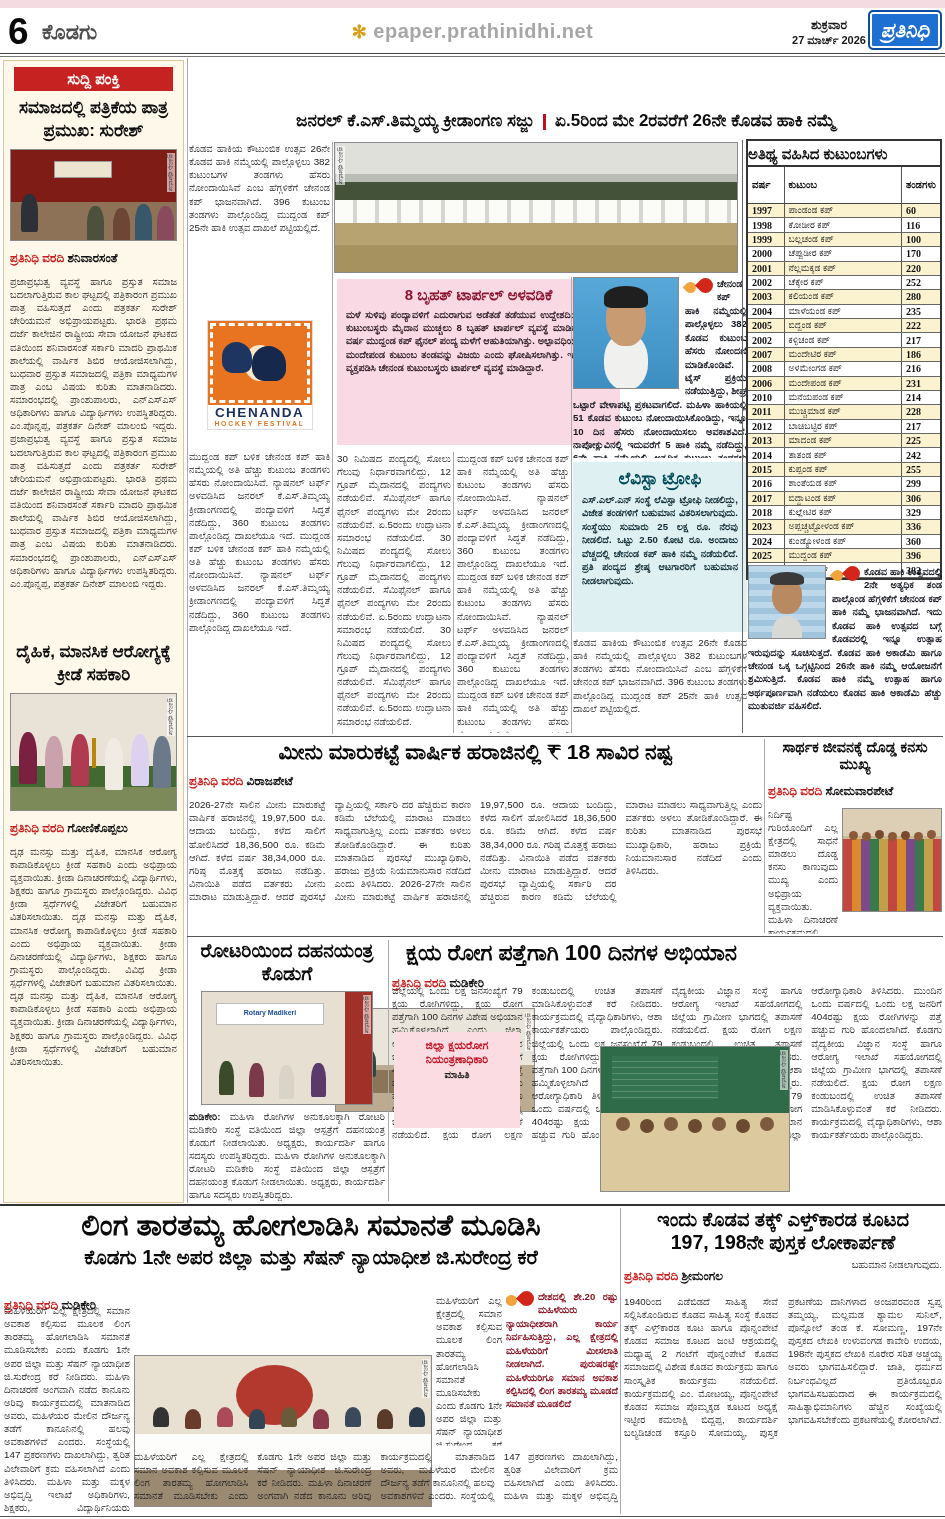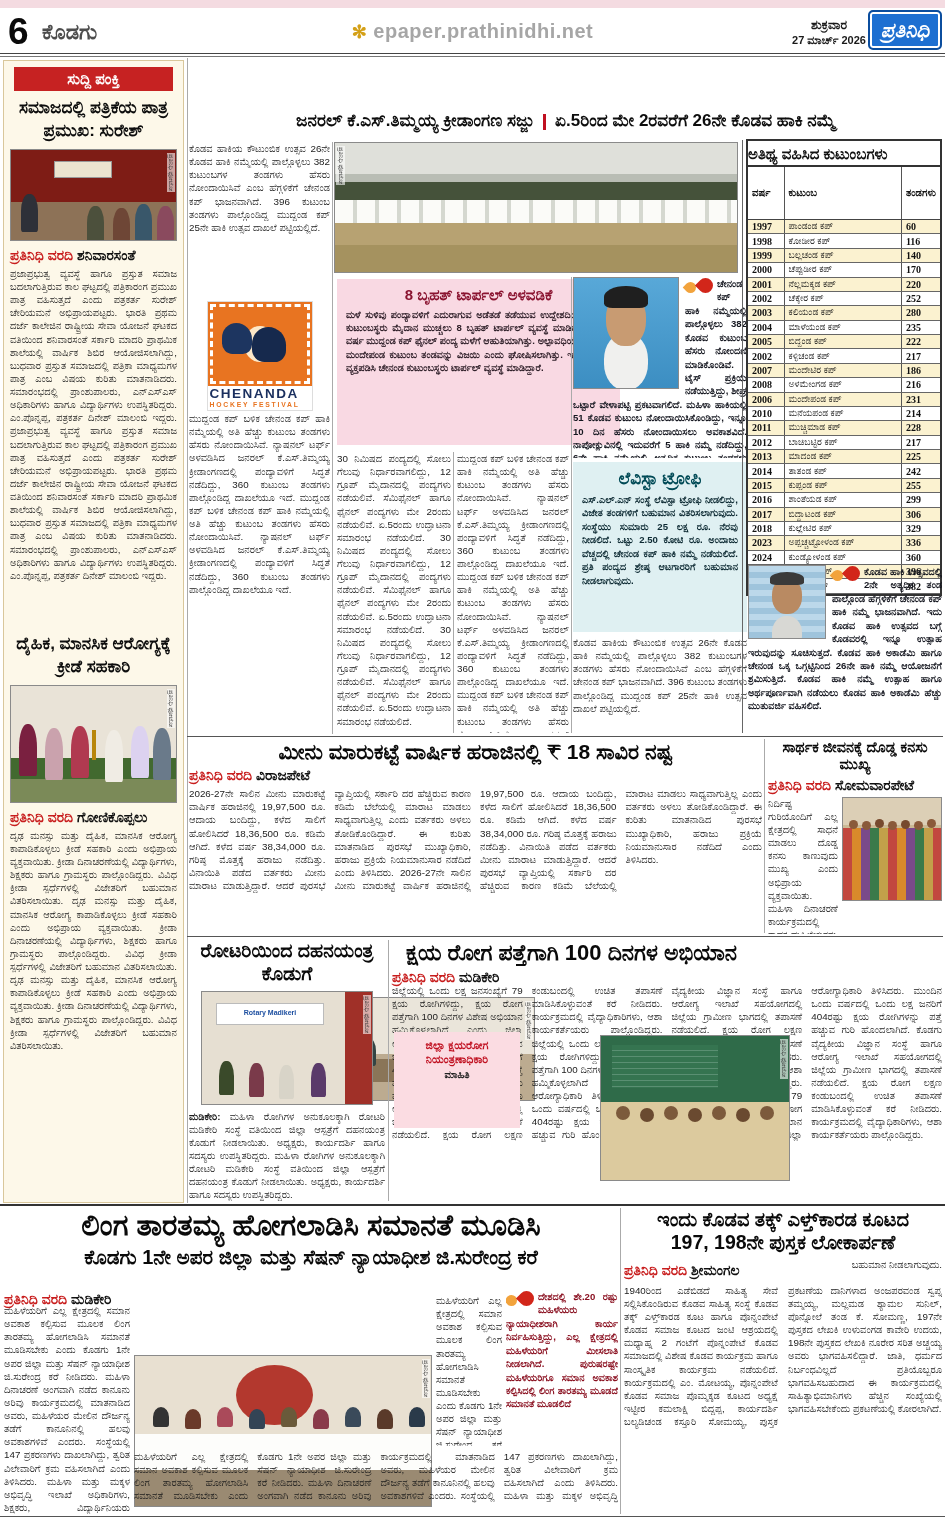--- a/index.html
+++ b/index.html
@@ -17,21 +17,21 @@
 .site .spark{color:#d4a017;font-size:18px}
 .daydate{text-align:center;line-height:1.25}
 .daydate .d1{font-size:12.5px;font-weight:700;color:#1a1a1a}
 .daydate .d2{font-size:11px;font-weight:700;color:#1a1a1a}
 .brandbox{background:#1d6fd1;border:2px solid #0b4d9e;border-radius:5px;box-shadow:inset 0 0 0 2px #fff;
   color:#fff;font-weight:800;font-style:italic;font-size:20px;display:flex;align-items:center;justify-content:center}
 
 .sidebar{background:#fdf8e9;border:1px solid #d9c79b;padding:6px;overflow:hidden}
 .badge{background:#c62222;color:#fff;font-size:15px;font-weight:700;text-align:center;line-height:24px;height:24px;margin:0 4px 6px}
 .sb-h2{font-size:17px;font-weight:800;text-align:center;line-height:1.35;color:#0d0d0d}
-.byline{font-size:14px;margin:3px 0}
+.byline{font-size:12px;margin:10px 0}
 .bl-label{color:#c81d1d;font-weight:700}
 .bl-place{color:#111;font-weight:700}
 .body-text{font-size:9.8px;line-height:1.34;text-align:justify;color:#1c1c1c;overflow:hidden}
 
 .mainhead{font-size:41px;font-weight:800;text-align:center;letter-spacing:-1px;line-height:1.1;color:#050505}
 .subhead{font-size:17px;font-weight:800;text-align:center;color:#0d0d0d}
 .red-sep{display:inline-block;width:3px;height:16px;background:#c01020;margin:0 9px;vertical-align:middle}
 .h3{font-weight:800;color:#0a0a0a;text-align:center;line-height:1.2}
 
 .ph{position:relative;overflow:hidden;border:1px solid #8a8a8a;background:#ddd}
@@ -75,21 +75,21 @@
 .ph-tb{background:linear-gradient(#2f6b49 0 46%,#dcca9e 46%)}
 .ph-tb::before{content:"";position:absolute;left:6%;top:6%;width:56%;height:30%;
   background:repeating-linear-gradient(#357450 0 5px,#5a8f72 5px 6px)}
 .ph-tb::after{content:"";position:absolute;left:8%;top:48%;width:14px;height:14px;background:#7c5a3c;border-radius:50%;
   box-shadow:24px 2px 0 0 #6a4a30,48px 0 0 0 #7c5a3c,72px 2px 0 0 #6a4a30,96px 0 0 0 #7c5a3c,120px 2px 0 0 #6a4a30,144px 0 0 0 #7c5a3c}
 .ph-dais{background:linear-gradient(#e8e0d1 0 52%,#fdfdfb 52% 76%,#9a8a72 76%)}
 .ph-dais::before{content:"";position:absolute;left:34%;top:6%;width:26%;height:40%;background:#b3382e;border-radius:50%}
 .ph-dais::after{content:"";position:absolute;left:6%;top:34%;width:16px;height:20px;background:#333;border-radius:50% 50% 15% 15%;
   box-shadow:32px 2px 0 0 #6a3a2a,64px 0 0 0 #aa4a5a,96px 2px 0 0 #334455,128px 0 0 0 #6a5a3a,160px 2px 0 0 #8a3a4a,192px 0 0 0 #3a4a5a,224px 2px 0 0 #5a3a2a,256px 0 0 0 #2a3a4a}
 
-.chlogo{width:106px;margin:1px auto;background:#fff;padding:2px;border:1px solid #ddd}
+.chlogo{width:106px;margin:20px auto;text-align:center;background:#fff;padding:2px;border:1px solid #ddd}
 .stamp{height:80px;background:#e87421;position:relative;border:3px dashed #fff;outline:2px solid #e87421}
 .stamp::before{content:"";position:absolute;left:34%;top:26%;width:34%;height:48%;background:#fde8c8;border-radius:50%}
 .stamp::after{content:"";position:absolute;left:10%;top:22%;width:32%;height:42%;background:#1d3560;border-radius:55% 60% 35% 40%;
   box-shadow:32px 6px 0 2px #16294d}
 .chname{font-size:13.5px;font-weight:800;color:#1a2f5e;letter-spacing:1.5px;margin-top:2px}
 .chsub{font-size:6.8px;font-weight:700;color:#e87421;letter-spacing:1.8px}
 
 .pinkbox{background:#f9d9e3;padding:7px 9px}
 .pinkbox .bt{font-size:15px;font-weight:800;color:#8a1330;text-align:center;margin-bottom:4px}
 .pinkbox .bb{font-size:9.6px;font-weight:600;color:#30202a;text-align:justify;line-height:1.38}
@@ -103,21 +103,21 @@
 .quote .qtext{font-size:9.6px;font-weight:600;line-height:1.4;text-align:justify;color:#14161f}
 .flames{float:left;margin:1px 4px 0 0}
 .flames i{display:inline-block;border-radius:0 50% 50% 50%;transform:rotate(-45deg)}
 .flames .f1{width:11px;height:11px;background:#f2a33c;margin-right:2px}
 .flames .f2{width:15px;height:15px;background:#d2261a}
 .pfloat{float:left;margin:0 6px 2px 0}
 
 .htable{border:2px solid #333;background:#fff}
 .htable .ttl{font-size:15px;font-weight:800;text-align:left;line-height:25px;height:26px;border-bottom:2px solid #333}
 .htable table{width:100%;border-collapse:collapse}
-.htable th{font-size:10px;font-weight:700;text-align:left;padding:20px 4px;border-bottom:1.5px solid #444}
+.htable th{font-size:10px;font-weight:700;text-align:left;padding:12px 4px;border-bottom:1.5px solid #444}
 .htable td{font-size:9.2px;padding:1.2px 4px;border-bottom:1px solid #666;vertical-align:middle}
 .htable td.num{font-family:"Liberation Serif",serif;font-weight:700;font-size:10px}
 .htable tbody tr:nth-child(odd){background:#fbf2d0}
 .htable td.fam{border-left:1px solid #555;border-right:1px solid #555}
 .htable th.fam{border-left:1px solid #555;border-right:1px solid #555}
 .cols4{column-count:4;column-gap:9px}
 .cols2{column-count:2;column-gap:10px}
 .lead{font-weight:800}
 .note{font-size:9.8px;color:#1c1c1c}
 </style>
@@ -215,21 +215,21 @@
             <td class="num">60</td>
           </tr>
           <tr>
             <td class="num">1998</td>
             <td class="fam">ಕೋಡೀರ ಕಪ್</td>
             <td class="num">116</td>
           </tr>
           <tr>
             <td class="num">1999</td>
             <td class="fam">ಬಲ್ಲಚಂಡ ಕಪ್</td>
-            <td class="num">140</td>
+            <td class="num">100</td>
           </tr>
           <tr>
             <td class="num">2000</td>
             <td class="fam">ಚೆಪ್ಪುಡೀರ ಕಪ್</td>
             <td class="num">170</td>
           </tr>
           <tr>
             <td class="num">2001</td>
             <td class="fam">ನೆಲ್ಲಮಕ್ಕಡ ಕಪ್</td>
             <td class="num">220</td>

